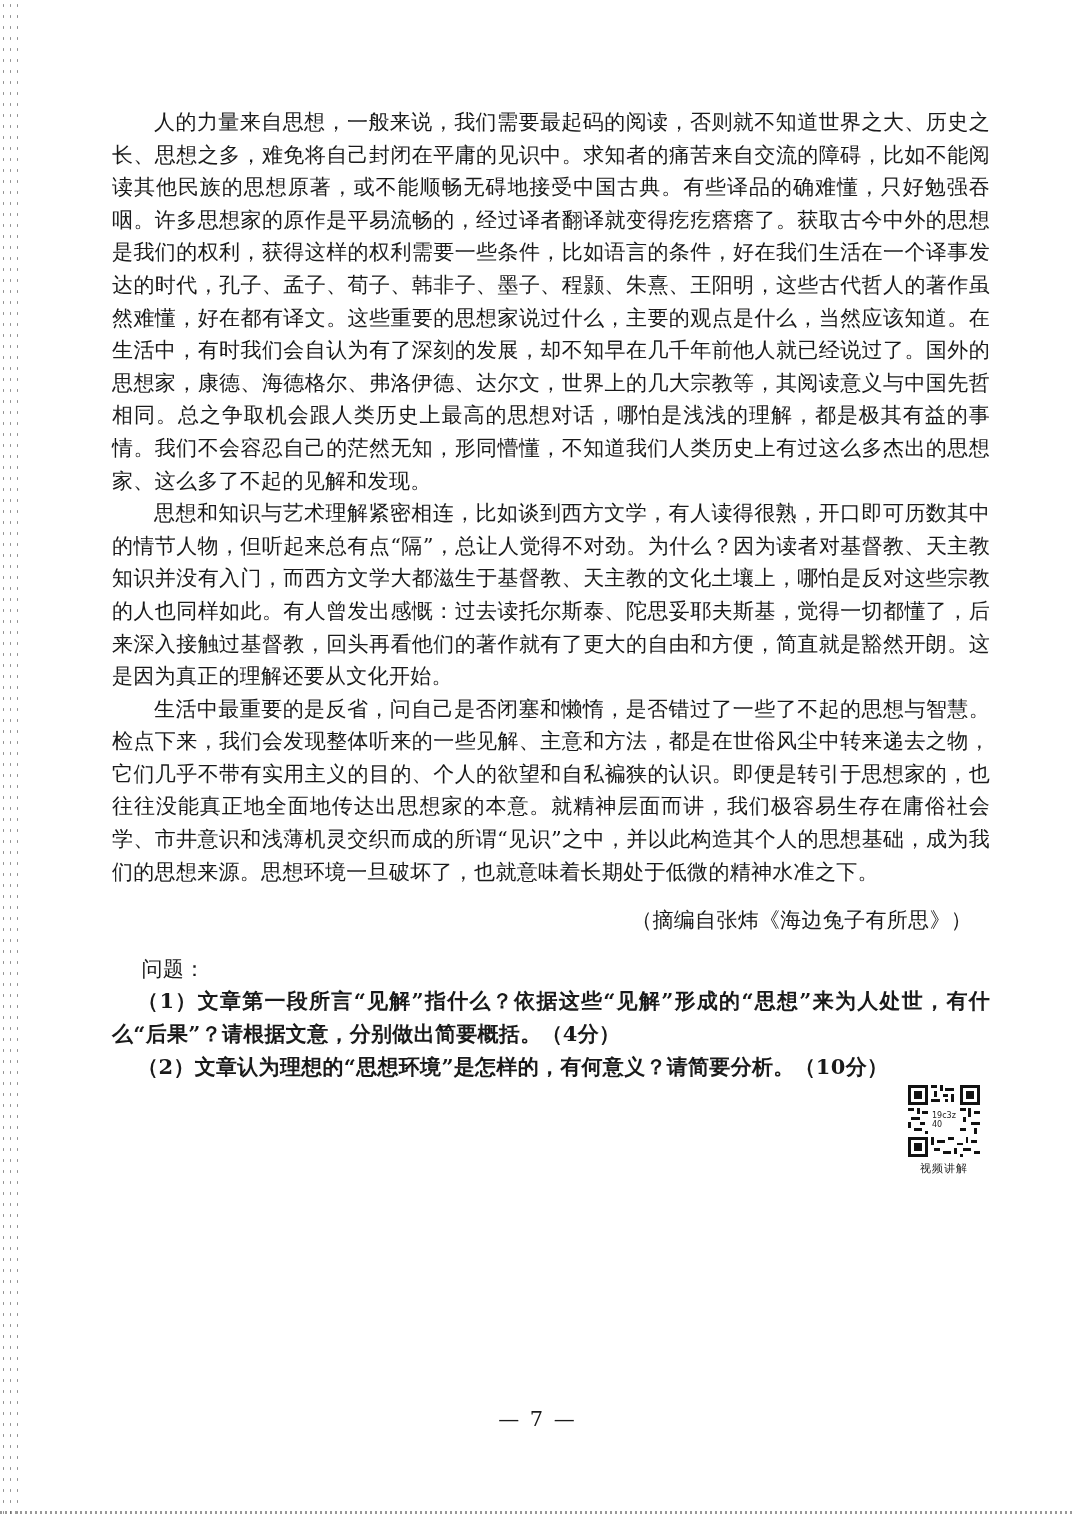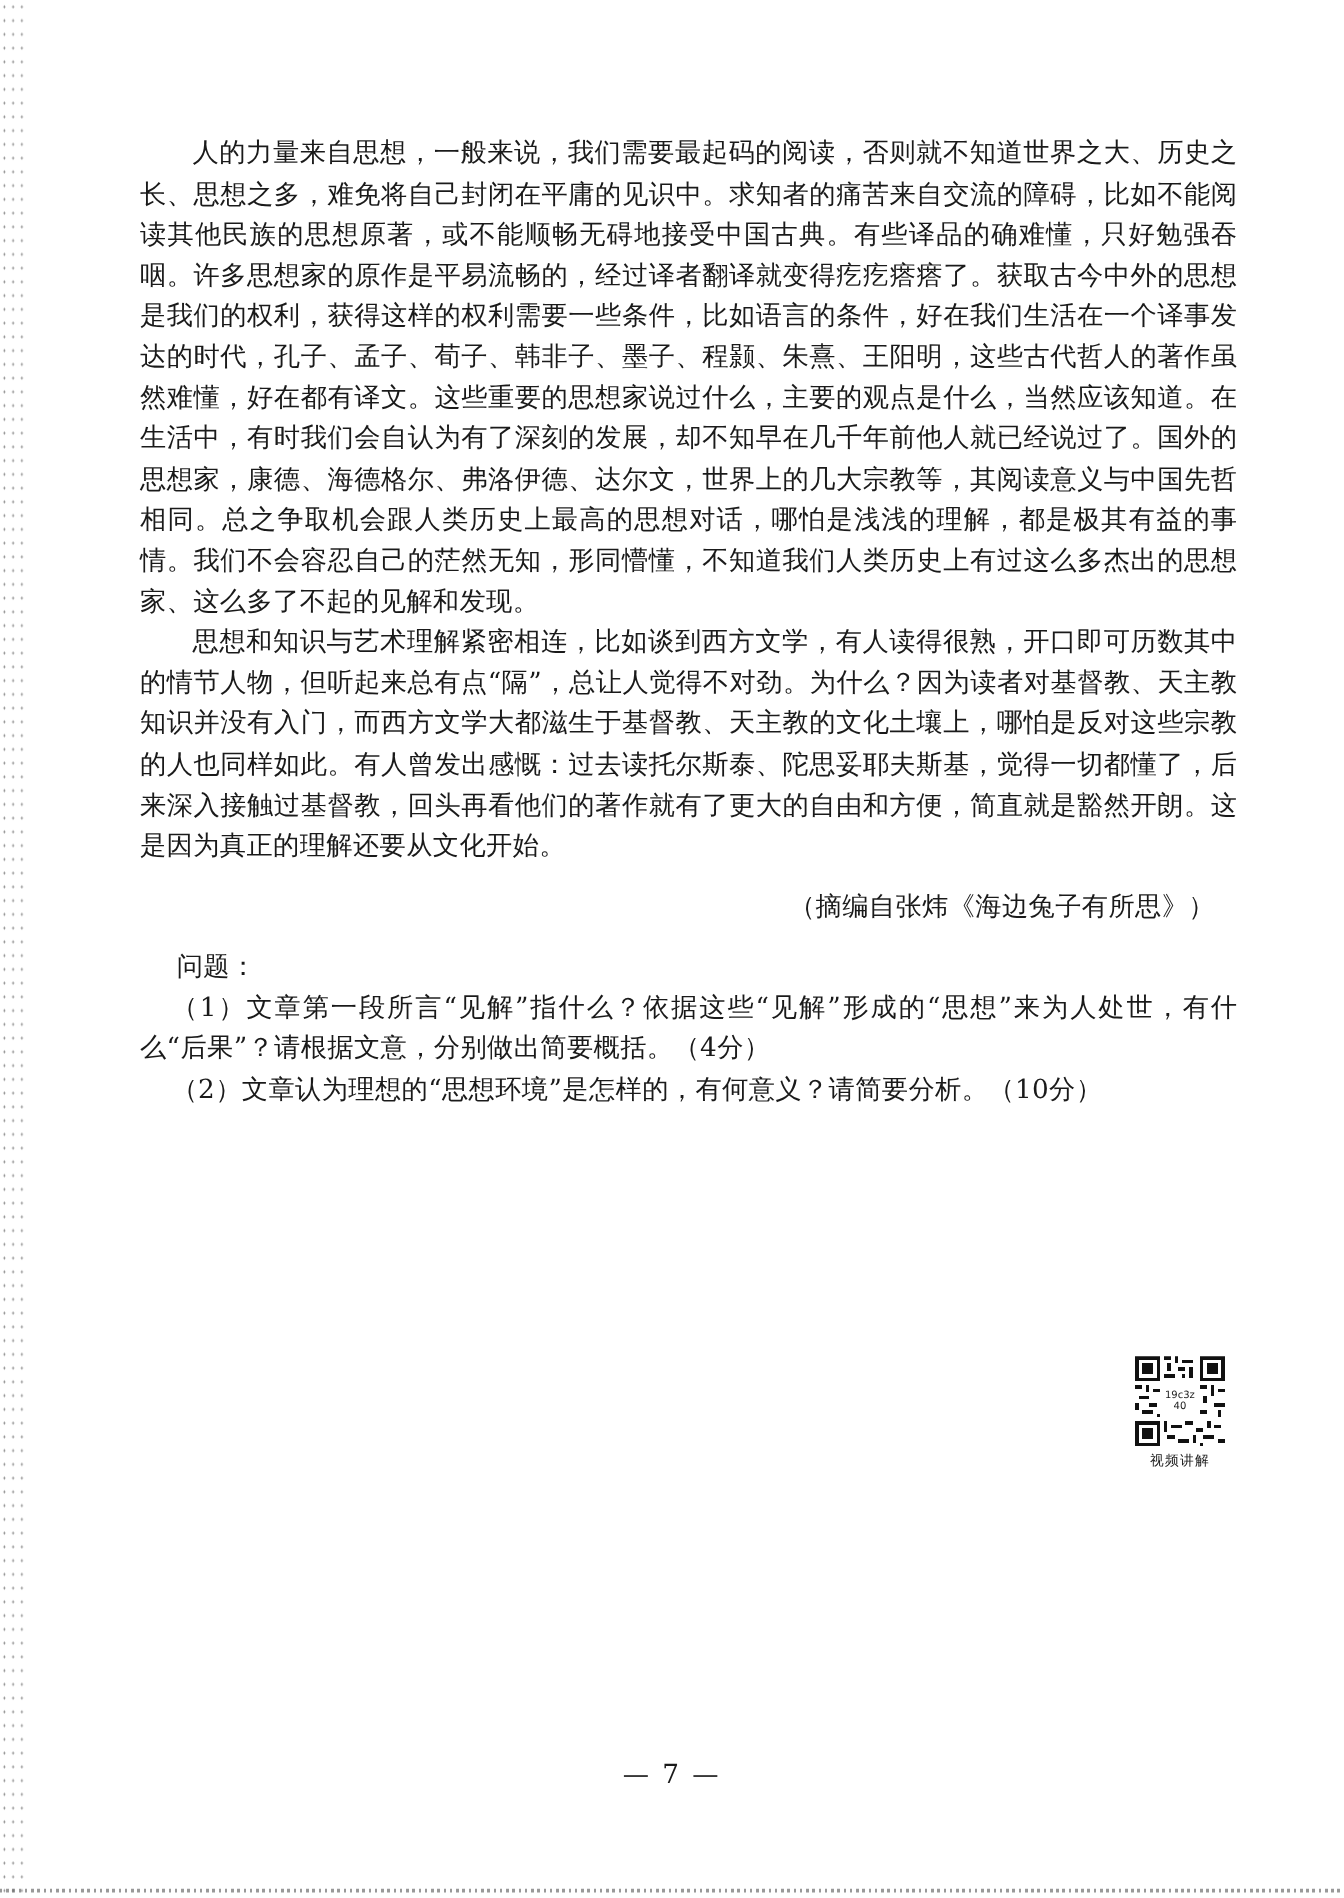--- a/index.html
+++ b/index.html
@@ -18,21 +18,21 @@
       opacity: 0.6;
     }
     .content {
       position: absolute; left: 112px; top: 106px; width: 878px;
       font-size: 21px; line-height: 32.6px; letter-spacing: 0.3px;
       text-align: justify; text-justify: inter-character;
     }
     .para { margin: 0; text-indent: 2em; }
     .source { margin: 16px; text-align: right; padding-right: 2px; }
     .question-label { margin: 0; text-indent: 1.4em; }
-    .question { margin: 0; text-indent: 1.2em; }
+    .question { margin: 0; text-indent: 1.2em; font-weight: bold; }
     .qr-block {
       position: absolute; left: 906px; top: 1085px; width: 76px; text-align: center;
     }
     .qr-code {
       width: 72px; height: 72px; margin: 0 auto; position: relative; background: #fff;
     }
     .qr-code svg { width: 72px; height: 72px; display: block; }
     .qr-caption { font-size: 11px; margin-top: 4px; letter-spacing: 1px; }
     .page-number {
       position: absolute; left: 0; top: 1407px; width: 1075px; text-align: center;
@@ -41,20 +41,21 @@
   </style>
 </head>
 <body>
 
 <div class="scan-edge-left"></div>
 <div class="scan-edge-bottom"></div>
 
 <div class="content">
   <p class="para">人的力量来自思想，一般来说，我们需要最起码的阅读，否则就不知道世界之大、历史之长、思想之多，难免将自己封闭在平庸的见识中。求知者的痛苦来自交流的障碍，比如不能阅读其他民族的思想原著，或不能顺畅无碍地接受中国古典。有些译品的确难懂，只好勉强吞咽。许多思想家的原作是平易流畅的，经过译者翻译就变得疙疙瘩瘩了。获取古今中外的思想是我们的权利，获得这样的权利需要一些条件，比如语言的条件，好在我们生活在一个译事发达的时代，孔子、孟子、荀子、韩非子、墨子、程颢、朱熹、王阳明，这些古代哲人的著作虽然难懂，好在都有译文。这些重要的思想家说过什么，主要的观点是什么，当然应该知道。在生活中，有时我们会自认为有了深刻的发展，却不知早在几千年前他人就已经说过了。国外的思想家，康德、海德格尔、弗洛伊德、达尔文，世界上的几大宗教等，其阅读意义与中国先哲相同。总之争取机会跟人类历史上最高的思想对话，哪怕是浅浅的理解，都是极其有益的事情。我们不会容忍自己的茫然无知，形同懵懂，不知道我们人类历史上有过这么多杰出的思想家、这么多了不起的见解和发现。</p>
   <p class="para">思想和知识与艺术理解紧密相连，比如谈到西方文学，有人读得很熟，开口即可历数其中的情节人物，但听起来总有点“隔”，总让人觉得不对劲。为什么？因为读者对基督教、天主教知识并没有入门，而西方文学大都滋生于基督教、天主教的文化土壤上，哪怕是反对这些宗教的人也同样如此。有人曾发出感慨：过去读托尔斯泰、陀思妥耶夫斯基，觉得一切都懂了，后来深入接触过基督教，回头再看他们的著作就有了更大的自由和方便，简直就是豁然开朗。这是因为真正的理解还要从文化开始。</p>
+  <p class="para">生活中最重要的是反省，问自己是否闭塞和懒惰，是否错过了一些了不起的思想与智慧。检点下来，我们会发现整体听来的一些见解、主意和方法，都是在世俗风尘中转来递去之物，它们几乎不带有实用主义的目的、个人的欲望和自私褊狭的认识。即便是转引于思想家的，也往往没能真正地全面地传达出思想家的本意。就精神层面而讲，我们极容易生存在庸俗社会学、市井意识和浅薄机灵交织而成的所谓“见识”之中，并以此构造其个人的思想基础，成为我们的思想来源。思想环境一旦破坏了，也就意味着长期处于低微的精神水准之下。</p>
   <p class="source">（摘编自张炜《海边兔子有所思》）</p>
   <p class="question-label">问题：</p>
   <p class="question">（1）文章第一段所言“见解”指什么？依据这些“见解”形成的“思想”来为人处世，有什么“后果”？请根据文意，分别做出简要概括。（4分）</p>
   <p class="question">（2）文章认为理想的“思想环境”是怎样的，有何意义？请简要分析。（10分）</p>
 </div>
 
 <div class="qr-block">
   <div class="qr-code">
     <svg viewBox="0 0 25 25" shape-rendering="crispEdges">
       <rect x="0" y="0" width="25" height="25" fill="#fff"></rect>
@@ -101,21 +102,21 @@
           <rect x="22" y="19" width="2" height="1"></rect>
           <rect x="9" y="22" width="2" height="1"></rect>
           <rect x="12" y="23" width="3" height="1"></rect>
         <rect x="16" y="22" width="1" height="2"></rect>
           <rect x="19" y="22" width="3" height="1"></rect>
           <rect x="23" y="23" width="2" height="1"></rect>
           <rect x="18" y="24" width="1" height="1"></rect>
       </g>
       <rect x="8" y="8" width="9" height="9" fill="#fff"></rect>
     </svg>
-    <div style="position:absolute;left:24px;top:26px;font-size:8px;line-height:9px;font-family:'DejaVu Sans',sans-serif;text-align:center;">
+    <div style="position:absolute;left:24px;top:26px;font-size:8px;line-height:9px;font-family:'DejaVu Sans',sans-serif;text-align:left;">
       <span>19c3z</span><br>
       <span>40</span>
     </div>
   </div>
   <div class="qr-caption">视频讲解</div>
 </div>
 
 <div class="page-number">— 7 —</div>
 
 </body></html>

